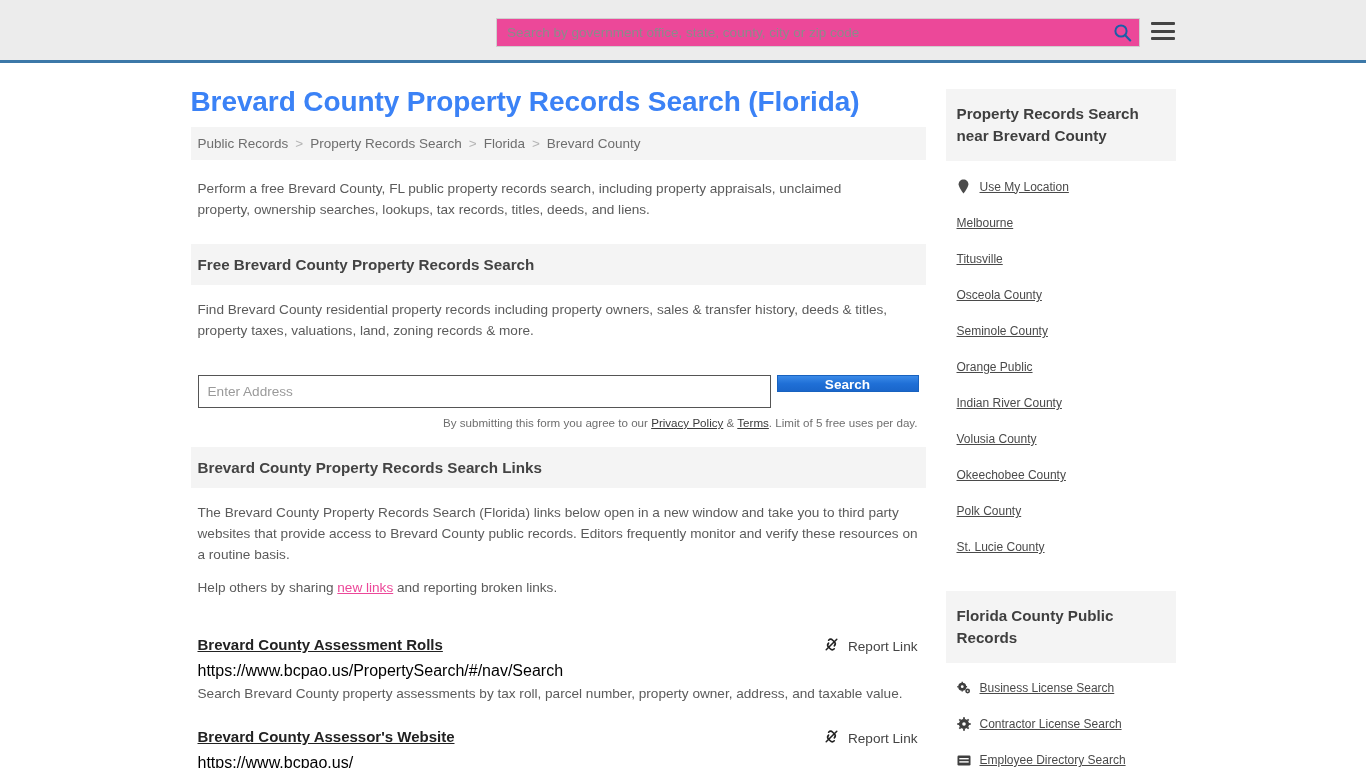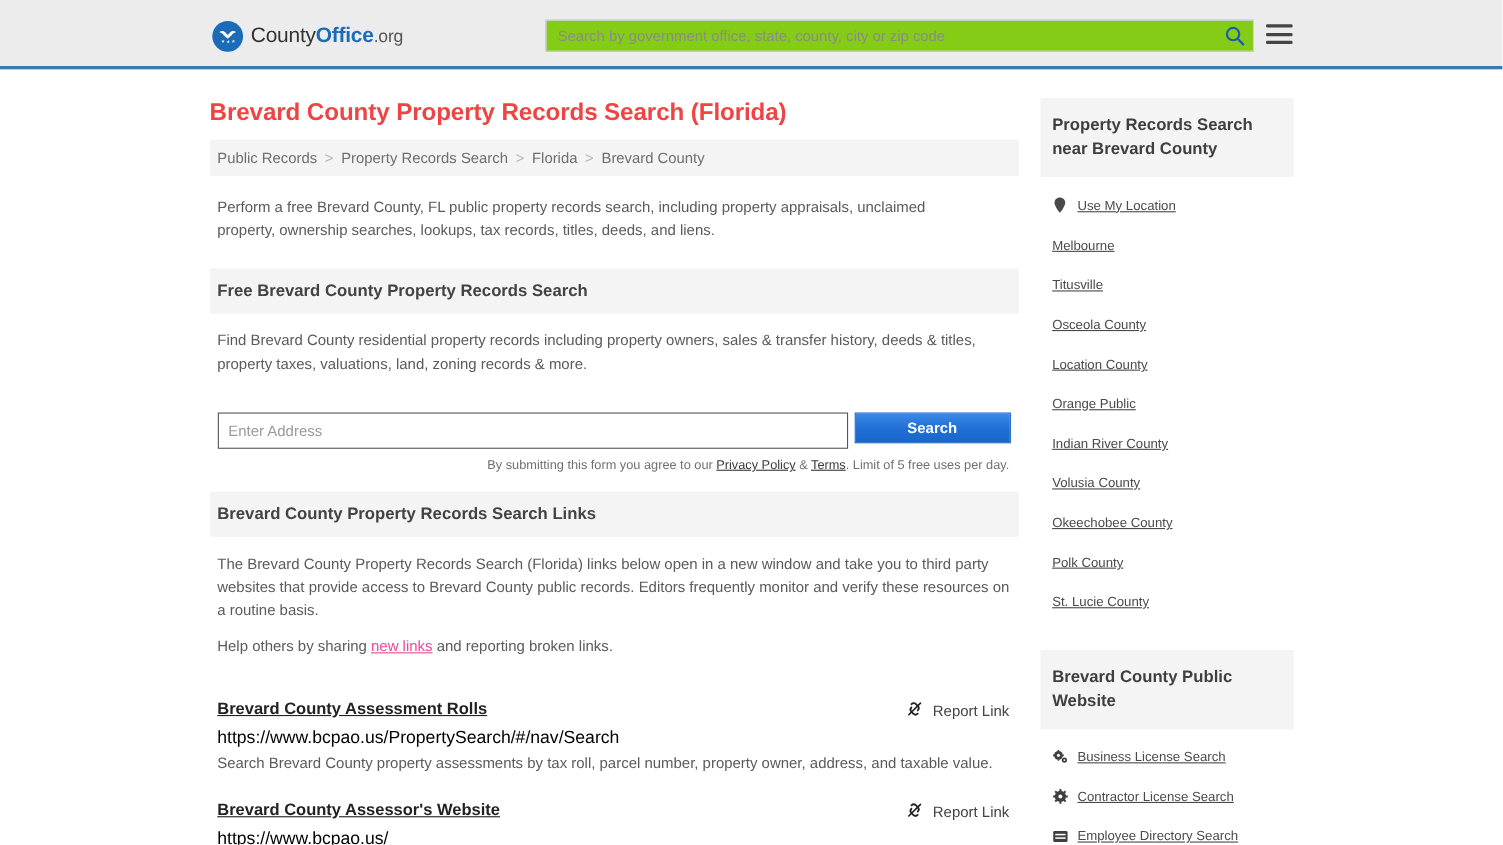--- a/index.html
+++ b/index.html
@@ -50,21 +50,21 @@
   .logo-text .t1 { color: #333333; }
   .logo-text .t2 { color: #1a6bb8; font-weight: bold; }
   .logo-text .t3 { color: #555555; font-size: 16px; }
 
   .searchbox {
     position: absolute;
     left: 496px;
     top: 18px;
     width: 644px;
     height: 29px;
-    background: #84cc16;
+    background: #ec4899;
     border: 1px solid #cfcfcf;
     display: flex;
     align-items: center;
   }
   .searchbox input {
     flex: 1;
     height: 100%;
     border: 0;
     outline: 0;
     padding: 0 10px;
@@ -109,23 +109,23 @@
     width: 985px;
     margin: 0 auto;
     padding-left: 0;
     display: flex;
     gap: 20px;
   }
   .main-col { width: 735px; flex: none; }
   .side-col { width: 230px; flex: none; }
 
   h1.page-title {
-    font-size: 22px;
+    font-size: 28px;
     line-height: 26px;
-    color: #ef4444;
+    color: #3b82f6;
     margin: 26px 0 12px 0;
     font-weight: bold;
     letter-spacing: -0.1px;
   }
 
   .breadcrumb {
     background: #f4f4f4;
     padding: 9px 9px 9px 7px;
     font-size: 13.5px;
     color: #6e6e6e;
@@ -187,21 +187,21 @@
     border: 1px solid #555555;
     padding: 0 9px;
     font-size: 13.6px;
     color: #000000;
     font-family: "Liberation Sans", sans-serif;
     outline: none;
   }
   .addr-input::placeholder { color: #9a9a9a; }
   .submit-btn {
     width: 142px;
-    height: 28px;
+    height: 17px;
     border: 1px solid #1862bf;
     background: linear-gradient(180deg, #3b8ae8 0%, #1f6fd6 52%, #1a66cb 100%);
     color: #ffffff;
     font-size: 13.6px;
     font-weight: bold;
     cursor: pointer;
     font-family: "Liberation Sans", sans-serif;
   }
   .disclaimer {
     text-align: right;
@@ -281,31 +281,20 @@
     flex: none;
     color: #4a4a4a;
   }
   .side-li.first { padding-top: 18px; }
 </style>
 </head>
 <body>
 
 <div class="header">
 
-  <div class="logo-wrap">
-    <span class="logo-mark">
-      <svg width="22" height="22" viewBox="0 0 22 22" aria-hidden="true">
-        <path d="M3.2 7.4 C5.4 5.6 7.6 6.0 8.9 7.6 L11 9.9 L13.1 7.6 C14.4 6.0 16.6 5.6 18.8 7.4 C16.9 7.6 15.6 8.6 14.6 10.0 L11 13.2 L7.4 10.0 C6.4 8.6 5.1 7.6 3.2 7.4 Z" fill="#ffffff"></path>
-        <path d="M5.2 15.0 l.95 .72 -.36 1.15 .98 -.71 .98 .71 -.36 -1.15 .95 -.72 -1.18 -.01 -.39 -1.13 -.39 1.13 z" fill="#ffffff"></path>
-        <path d="M9.9 15.5 l.95 .72 -.36 1.15 .98 -.71 .98 .71 -.36 -1.15 .95 -.72 -1.18 -.01 -.39 -1.13 -.39 1.13 z" fill="#ffffff"></path>
-        <path d="M14.6 15.0 l.95 .72 -.36 1.15 .98 -.71 .98 .71 -.36 -1.15 .95 -.72 -1.18 -.01 -.39 -1.13 -.39 1.13 z" fill="#ffffff"></path>
-      </svg>
-    </span>
-    <span class="logo-text"><span class="t1">County</span><span class="t2">Office</span><span class="t3">.org</span></span>
-  </div>
 
   <div class="searchbox">
     <input type="text" placeholder="Search by government office, state, county, city or zip code" style="">
     <button class="search-btn-icon" aria-label="Search">
       <svg width="19" height="19" viewBox="0 0 19 19" aria-hidden="true">
         <circle cx="8" cy="8" r="5.6" fill="none" stroke="#1a5fa8" stroke-width="2"></circle>
         <line x1="12.2" y1="12.2" x2="17.2" y2="17.4" stroke="#1a5fa8" stroke-width="2.2" stroke-linecap="round"></line>
       </svg>
     </button>
   </div>
@@ -415,21 +404,21 @@
         <div class="side-li">
           <a>Melbourne</a>
         </div>
         <div class="side-li">
           <a>Titusville</a>
         </div>
         <div class="side-li">
           <a>Osceola County</a>
         </div>
         <div class="side-li">
-          <a>Location County</a>
+          <a>Seminole County</a>
         </div>
         <div class="side-li">
           <a>Orange Public</a>
         </div>
         <div class="side-li">
           <a>Indian River County</a>
         </div>
         <div class="side-li">
           <a>Volusia County</a>
         </div>
@@ -438,21 +427,21 @@
         </div>
         <div class="side-li">
           <a>Polk County</a>
         </div>
         <div class="side-li">
           <a>St. Lucie County</a>
         </div>
 
       </div>
 
-      <div class="side-head">Brevard County Public Website</div>
+      <div class="side-head">Florida County Public Records</div>
 
       <div class="side-list">
 
         <div class="side-li first">
           <span class="side-icon">
             <svg width="15" height="14" viewBox="0 0 15 14" aria-hidden="true">
               <g fill="#3f3f3f">
                 <circle cx="5.6" cy="5.6" r="4.3"></circle>
                 <circle cx="11.4" cy="10.2" r="2.6"></circle>
               </g>

